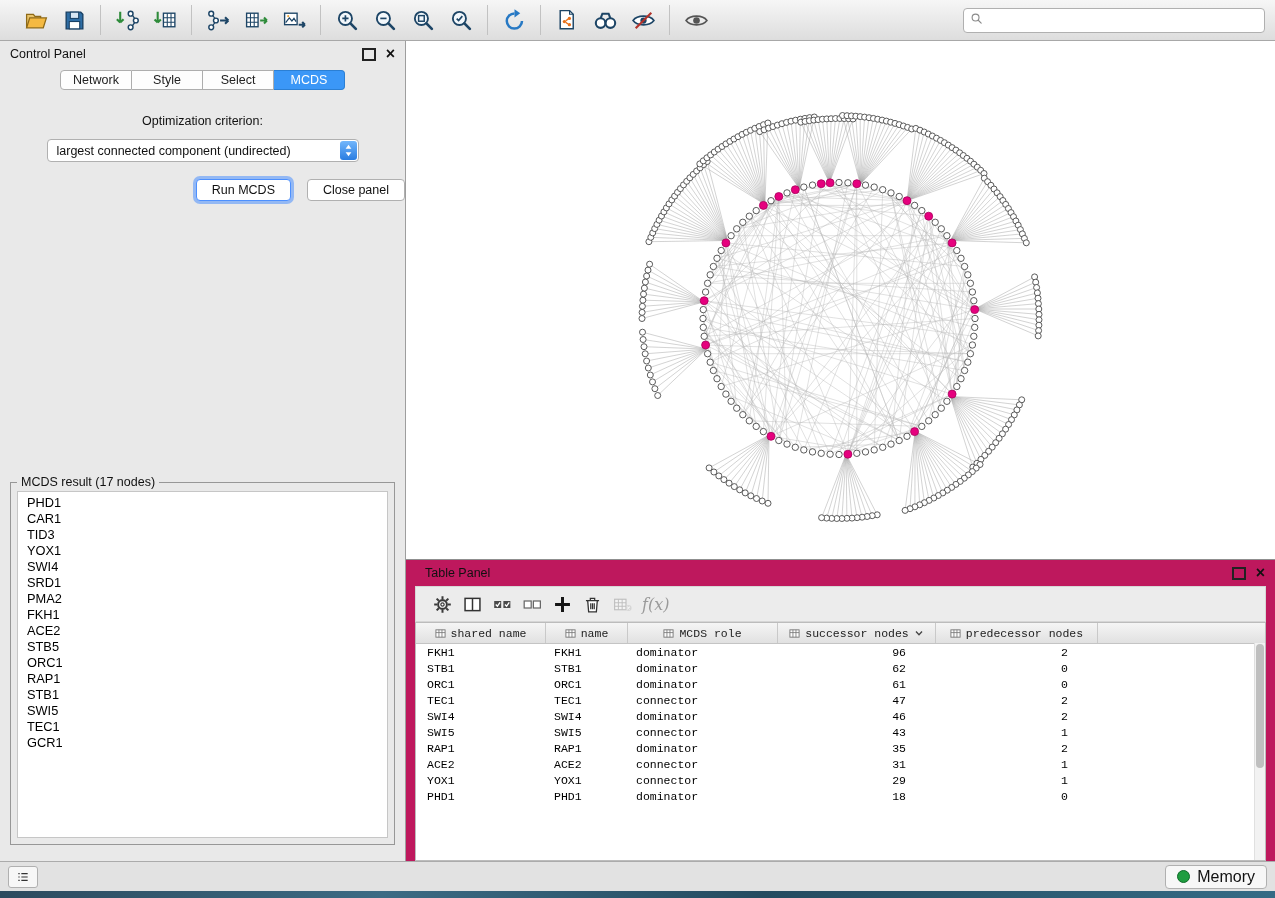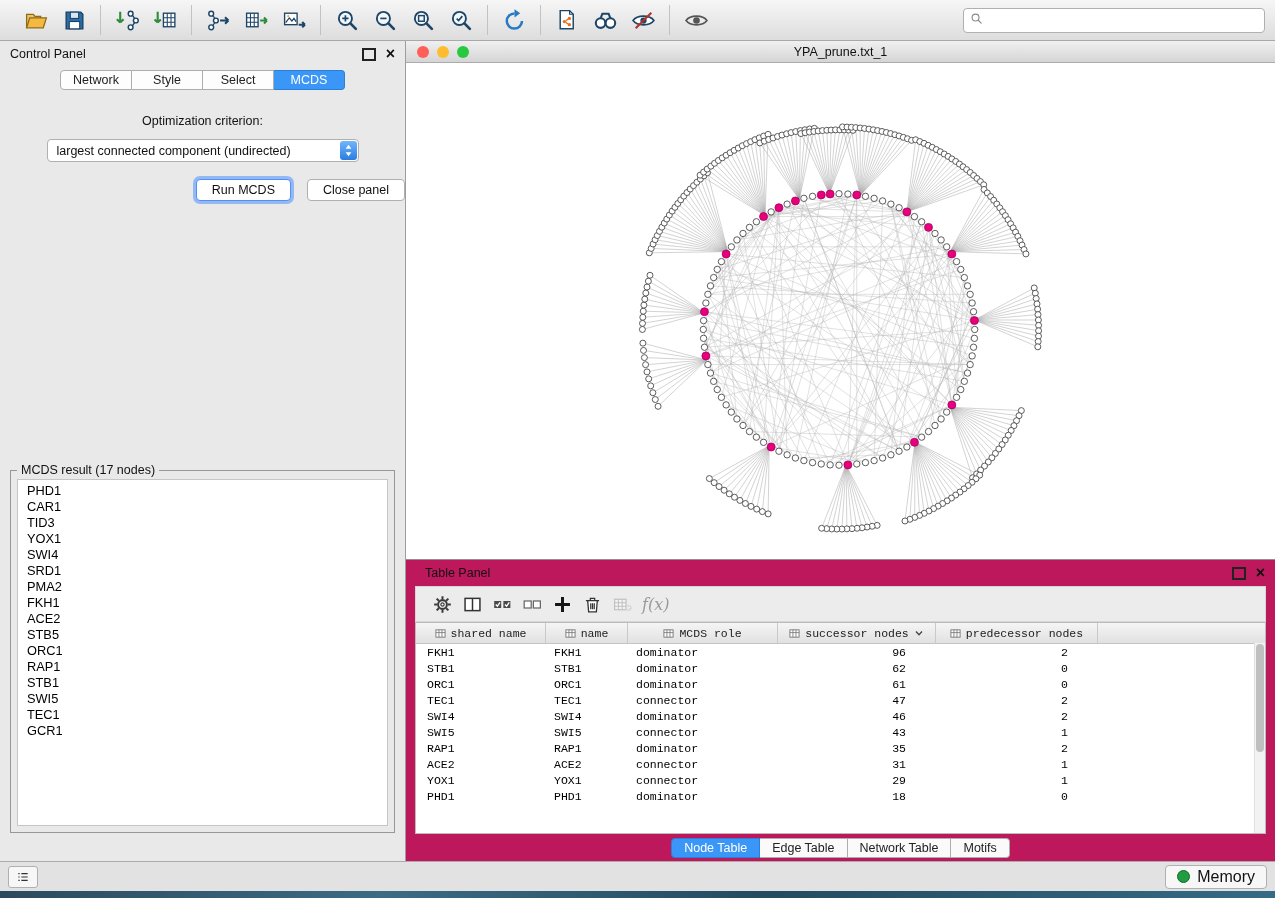--- a/index.html
+++ b/index.html
@@ -34,21 +34,21 @@
   .cp-tab:last-child{border-radius:0 4px 4px 0;}
   .cp-tab.active{background:#3b97f7;border-color:#2b7fd4;color:#fff;}
   .opt-label{text-align:center;font-size:12.5px;margin-top:22px;color:#111;}
   .opt-select{margin:11px auto 0;width:312px;height:23px;background:#fff;border:1px solid #b0b0b0;border-radius:4px;display:flex;align-items:center;font-size:12.5px;padding-left:9px;position:relative;box-sizing:border-box;color:#111;}
   .opt-select .stepper{position:absolute;right:1px;top:1px;bottom:1px;width:17px;border-radius:3px;background:linear-gradient(#72b6fb,#2a7de1);display:flex;align-items:center;justify-content:center;}
   .opt-select .stepper svg{width:9px;height:15px;}
   .btn-row{display:flex;justify-content:flex-end;gap:16px;margin-top:17px;}
   .btn{background:#fff;border:1px solid #b0b0b0;border-radius:4px;font-size:12.5px;padding:3px 15px;font-family:"Liberation Sans",sans-serif;color:#111;}
   .btn.focus{box-shadow:0 0 0 3px rgba(77,144,254,.55);border-color:#4d90fe;}
   .cp-spacer{flex:1;}
-  .mcds-fieldset{margin:0 10px 28px;border:1px solid #979797;padding:2px 6px 6px;}
+  .mcds-fieldset{margin:0 10px 16px;border:1px solid #979797;padding:2px 6px 6px;}
   .mcds-fieldset legend{font-size:12.5px;padding:0 4px;color:#111;}
   .mcds-list{background:#fff;border:1px solid #c6c6c6;height:342px;overflow:hidden;padding:3px 0 0 9px;font-size:12.8px;line-height:16px;color:#000;}
 
   
   .right-area{flex:1;display:flex;flex-direction:column;min-width:0;}
   .network-window{height:519px;min-height:519px;display:flex;flex-direction:column;border-bottom:1px solid #8f8f8f;box-sizing:border-box;}
   .net-titlebar{height:21px;min-height:21px;background:linear-gradient(#f0f0f0,#d5d5d5);border-bottom:1px solid #ababab;position:relative;display:flex;align-items:center;justify-content:center;font-size:12.5px;color:#111;}
   .traffic{position:absolute;left:11px;top:0;bottom:0;display:flex;align-items:center;gap:8px;}
   .tl{width:12px;height:12px;border-radius:50%;}
   .tl.red{background:#ff5f57;}.tl.yellow{background:#febc2e;}.tl.green{background:#28c840;}
@@ -290,28 +290,20 @@
             <div>SWI5</div>
             <div>TEC1</div>
             <div>GCR1</div>
           </div>
       </fieldset>
     </div>
 
     <div class="right-area">
 
       <div class="network-window">
-        <div class="net-titlebar">
-          <div class="traffic">
-            <span class="tl red"></span>
-            <span class="tl yellow"></span>
-            <span class="tl green"></span>
-          </div>
-          <span>YPA_prune.txt_1</span>
-        </div>
         <div class="net-canvas">
           <svg id="net-svg" viewBox="0 0 869 497" preserveAspectRatio="xMidYMid meet">
               <line x1="304.2" y1="310.7" x2="508.6" y2="153.9" stroke="#b5b5b5" stroke-width="0.55" opacity="0.75"></line>
               <line x1="501.0" y1="384.8" x2="298.2" y2="249.2" stroke="#b5b5b5" stroke-width="0.55" opacity="0.75"></line>
               <line x1="441.9" y1="402.7" x2="522.7" y2="164.7" stroke="#b5b5b5" stroke-width="0.55" opacity="0.75"></line>
               <line x1="441.9" y1="402.7" x2="529.2" y2="170.8" stroke="#b5b5b5" stroke-width="0.55" opacity="0.75"></line>
               <line x1="389.3" y1="395.8" x2="485.0" y2="392.6" stroke="#b5b5b5" stroke-width="0.55" opacity="0.75"></line>
               <line x1="372.8" y1="145.0" x2="325.1" y2="184.2" stroke="#b5b5b5" stroke-width="0.55" opacity="0.75"></line>
               <line x1="546.1" y1="342.6" x2="501.0" y2="149.2" stroke="#b5b5b5" stroke-width="0.55" opacity="0.75"></line>
               <line x1="441.9" y1="402.7" x2="566.4" y2="293.5" stroke="#b5b5b5" stroke-width="0.55" opacity="0.75"></line>
@@ -1165,26 +1157,20 @@
                 <div class="td" style="width: 82px; padding-left: 8px;">PHD1</div>
                 <div class="td" style="width: 150px; padding-left: 8px;">dominator</div>
                 <div class="td num" style="width: 158px; padding-right: 30px;">18</div>
                 <div class="td num" style="width: 162px; padding-right: 30px;">0</div>
               </div>
             </div>
           <div class="vscroll">
               <div class="vthumb"></div>
             </div>
         </div>
-        <div class="tp-tabs" id="tp-tabs">
-            <div class="tp-tab active">Node Table</div>
-            <div class="tp-tab">Edge Table</div>
-            <div class="tp-tab">Network Table</div>
-            <div class="tp-tab">Motifs</div>
-          </div>
       </div>
 
     </div>
   </div>
 
   <div class="status-bar">
     <div class="sb-listbtn" id="sb-list-slot">
         <svg viewBox="0 0 24 24">
           <path d="M5 7 H7 M9.5 7 H19 M5 12 H7 M9.5 12 H19 M5 17 H7 M9.5 17 H19" stroke="#333" stroke-width="1.8"></path>
         </svg>

